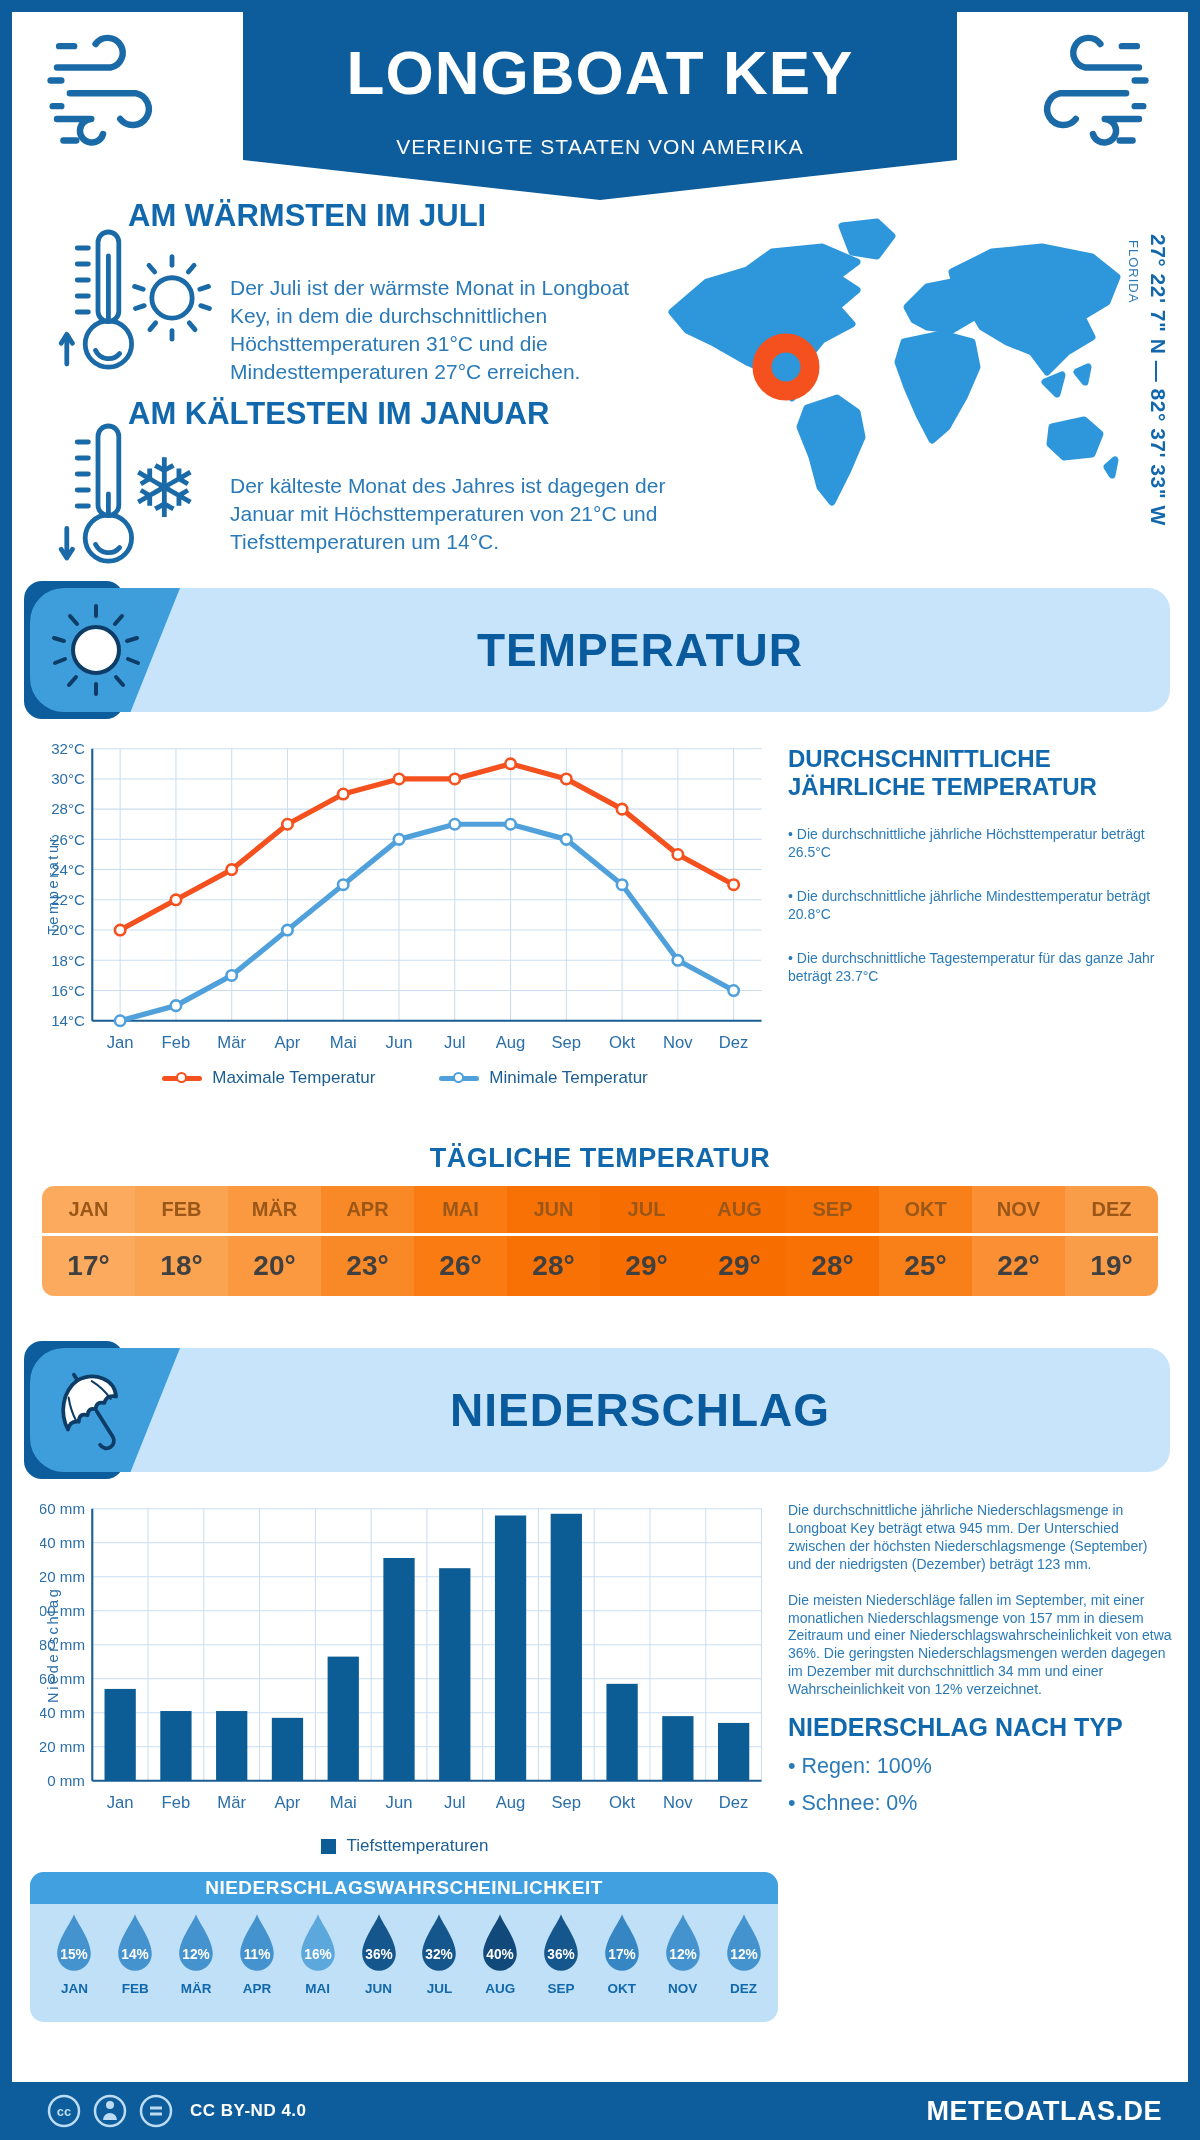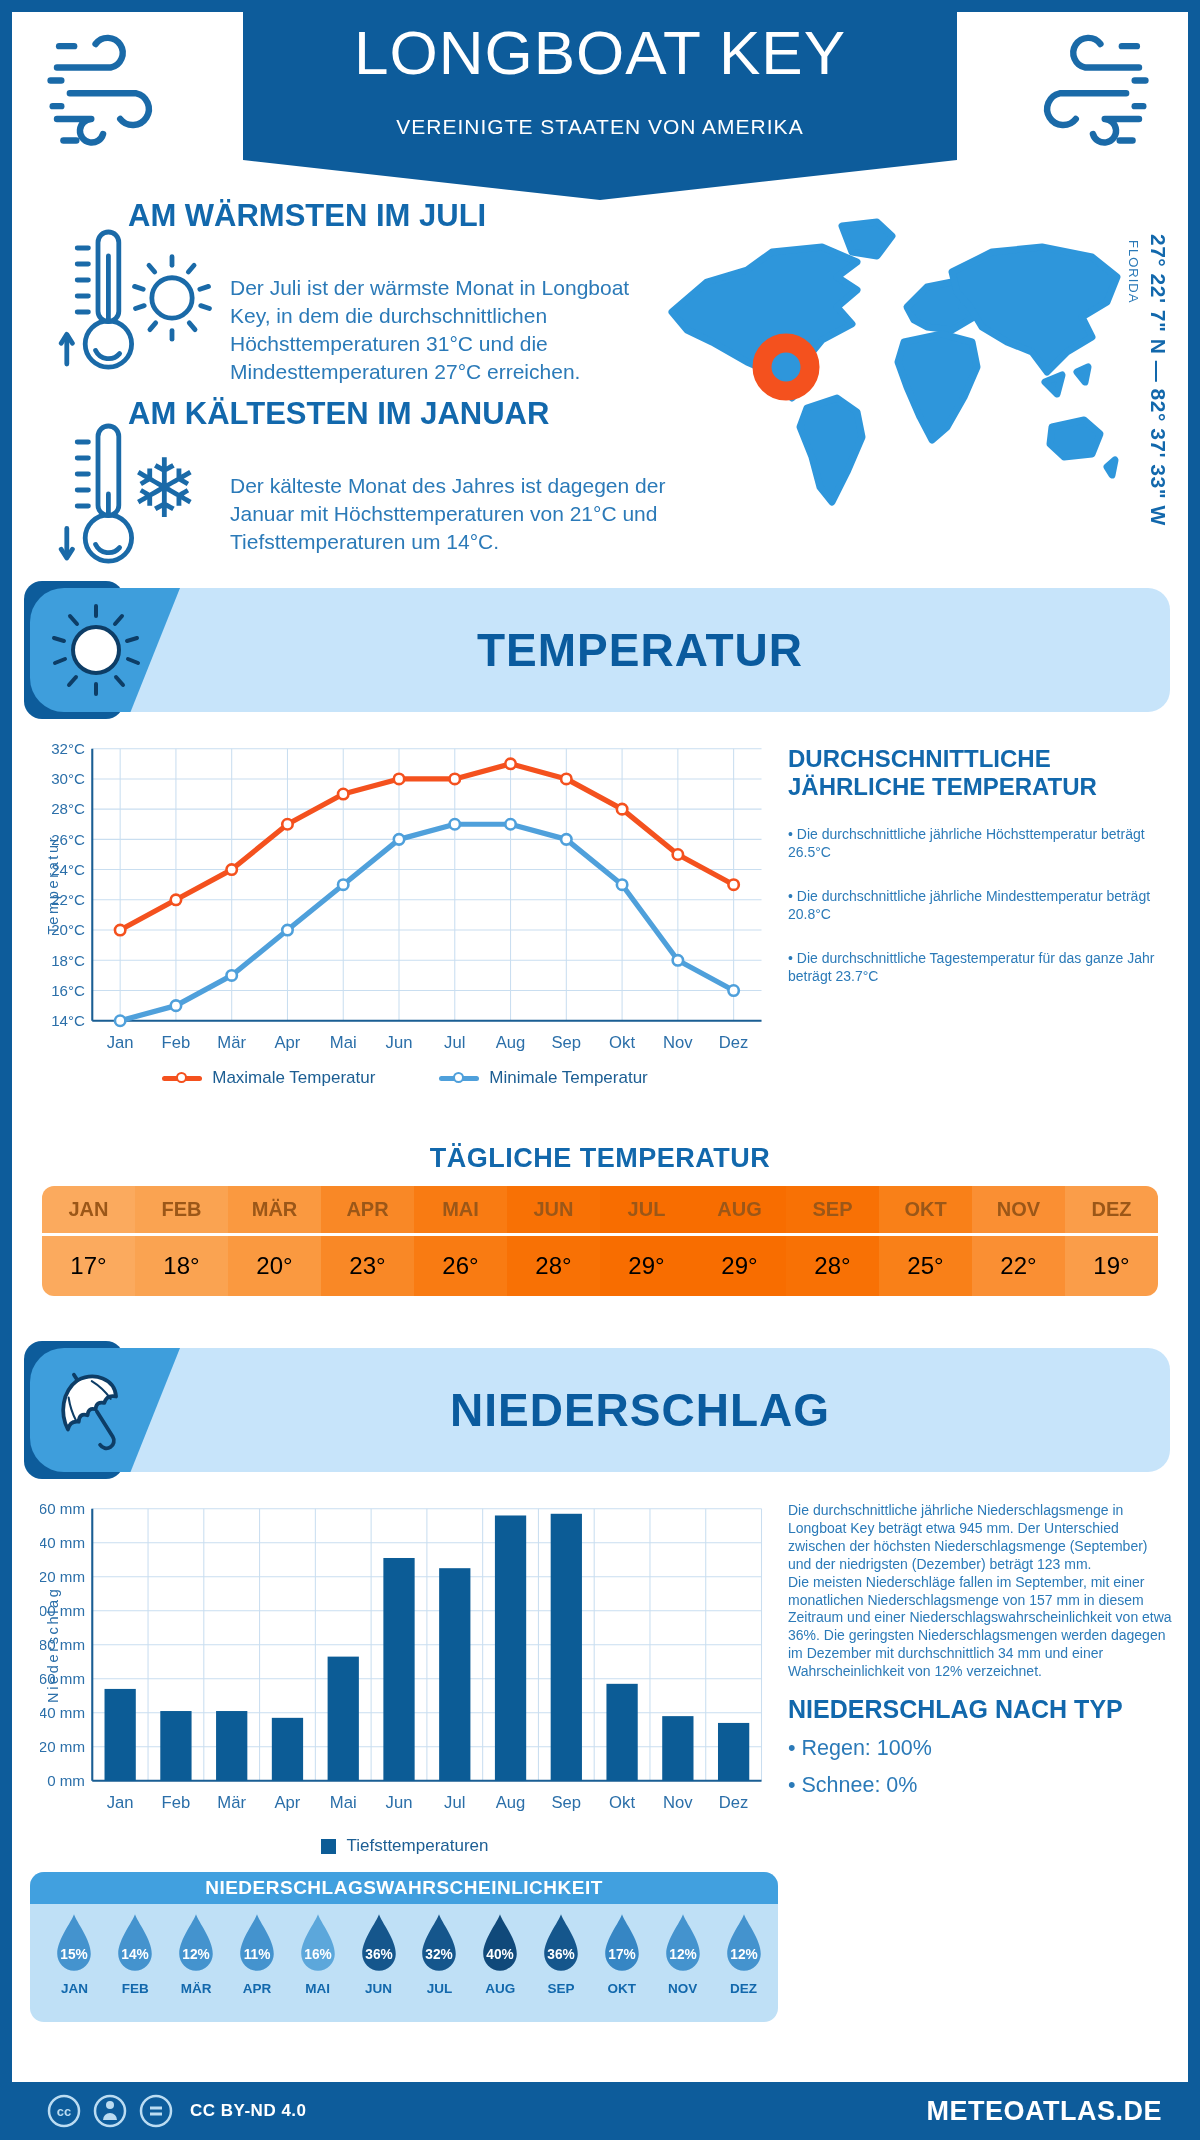--- a/index.html
+++ b/index.html
@@ -7,21 +7,21 @@
         font-family:"Liberation Sans",sans-serif;}
   
   .frame{position:absolute;background:var(--navy,#0D5C9B);}
   .frame-top{top:0;left:0;right:0;height:12px;}
   .frame-left{top:0;left:0;bottom:0;width:12px;}
   .frame-right{top:0;right:0;bottom:0;width:12px;}
   
   .header-banner{position:absolute;left:243px;top:0;width:714px;height:200px;
     background:var(--navy,#0D5C9B);clip-path:polygon(0 0,100% 0,100% 80%,50% 100%,0 80%);
     text-align:center;color:#fff;}
-  .header-title{padding-top:14px;font-size:62px;font-weight:normal;letter-spacing:1px;line-height:1;margin-top:8px;}
+  .header-title{padding-top:42px;font-size:62px;font-weight:bold;letter-spacing:1px;line-height:1;}
   .header-subtitle{margin-top:31px;font-size:21px;letter-spacing:1px;}
   .wind{position:absolute;top:14px;width:150px;height:150px;}
   .wind-left{left:42px;}
   .wind-right{left:1004px;transform:scaleX(-1);}
   
   .info-heading{position:absolute;font-size:31px;font-weight:bold;color:var(--headblue,#1268AC);}
   .info-text{position:absolute;width:445px;font-size:21px;line-height:1.33;color:var(--textblue,#2B7AB8);margin-top:28px;}
   .intro-icon{position:absolute;}
   .snowflake{font-family:"DejaVu Sans",sans-serif;font-size:82px;color:#1A6AA8;line-height:1;}
   
@@ -52,33 +52,33 @@
   .lg-item{display:flex;align-items:center;gap:10px;}
   .lg-line{position:relative;width:40px;height:5px;border-radius:3px;display:inline-block;}
   .lg-dot{position:absolute;left:14px;top:-3.5px;width:7px;height:7px;border-radius:50%;
     background:#fff;border:2.5px solid #000;display:inline-block;}
   .lg-sq{width:15px;height:15px;display:inline-block;}
   .lg-label{font-size:17px;color:#1C5E93;}
   
   .col-right{position:absolute;left:788px;width:384px;}
   .col-heading{font-size:24px;font-weight:bold;color:var(--headblue,#0F5F9E);line-height:1.15;}
   .col-text{font-size:14px;line-height:1.28;color:var(--textblue,#2B7AB8);}
-  .mt18{} .mt26{margin-top:26px;}
+  .mt18{margin-top:18px;} .mt26{margin-top:26px;}
   .type-heading{font-size:25px;font-weight:bold;color:var(--headblue,#0F5F9E);margin-top:14px;}
   .type-bullet{font-size:21.5px;color:var(--textblue,#2B7AB8);margin-top:12px;}
   
   .daily-heading{position:absolute;left:0;right:0;top:1143px;text-align:center;
     font-size:27px;font-weight:bold;color:var(--headblue,#0F5F9E);letter-spacing:.5px;}
   .daily-table{position:absolute;left:42px;top:1186px;width:1116px;height:110px;
     border-radius:12px;overflow:hidden;display:flex;}
   .t-col{flex:1;display:flex;flex-direction:column;}
   .t-month{height:47px;display:flex;align-items:center;justify-content:center;
     font-weight:bold;font-size:20px;color:#9B5718;border-bottom:3px solid #fff;}
   .t-val{flex:1;display:flex;align-items:center;justify-content:center;
-    font-weight:normal;font-size:24px;color:#000000;}
+    font-weight:bold;font-size:28px;color:#404040;}
   
   .prob-panel{position:absolute;left:30px;top:1872px;width:748px;height:150px;
     background:var(--probPanel,#BFE0F6);border-radius:14px;}
   .prob-header{height:32px;background:var(--probHeader,#41A0DF);border-radius:14px 14px 0 0;
     display:flex;align-items:center;justify-content:center;color:#fff;font-weight:bold;
     font-size:19px;letter-spacing:.5px;}
   .prob-row{display:flex;padding:8px 4px 0 14px;}
   .drop-item{flex:1;text-align:center;}
   .drop{width:48px;height:64px;}
   .drop-pct{fill:#fff;font-weight:bold;font-size:18px;font-family:"Liberation Sans",sans-serif;}

